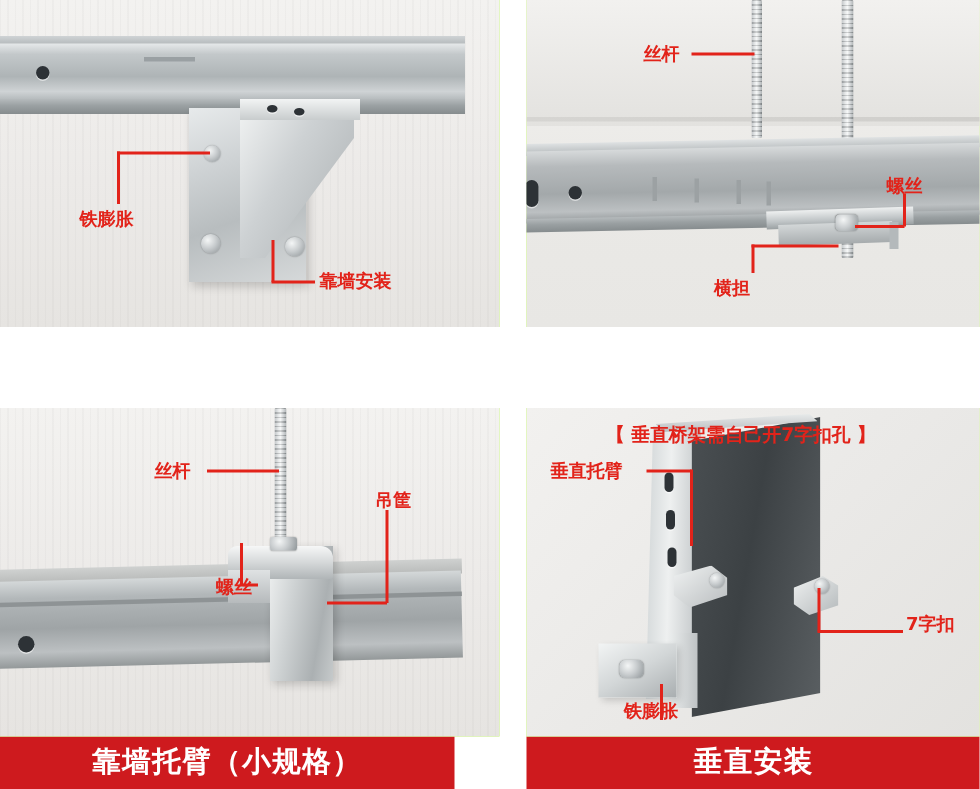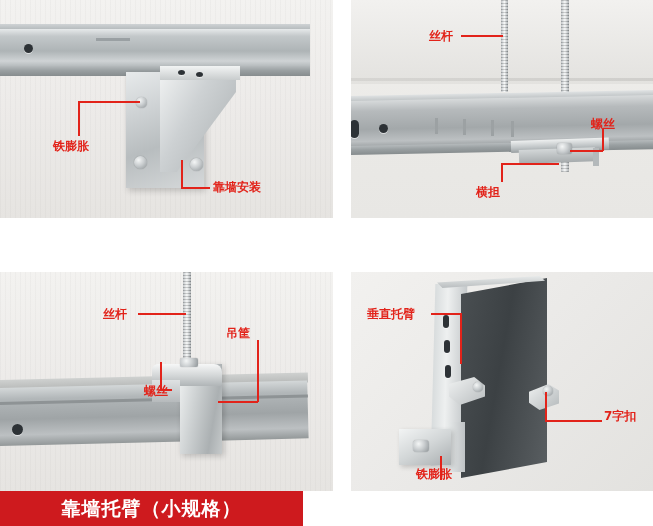--- a/index.html
+++ b/index.html
@@ -226,21 +226,21 @@
                   background:linear-gradient(180deg,#f6f7f7 0%,#d5d8d9 50%,#b0b5b7 100%);"></div>
       <div class="steel" style="left:152px; top:108px; width:28px; height:22px;
                   background:linear-gradient(180deg,#dfe2e3,#b6babc);"></div>
       <div class="boltnut" style="left:180px; top:86px; width:18px; height:9px; border-radius:2px;"></div>
 
       <div class="lead h" style="left:138px; top:41px; width:48px;"></div>
       <div class="lbl" style="left:103px; top:36px;">丝杆</div>
 
       <div class="lead v" style="left:257px; top:68px; height:62px;"></div>
       <div class="lead h" style="left:218px; top:129px; width:40px;"></div>
-      <div class="lbl" style="left:226px; top:55px;text-align:center;">吊筐</div>
+      <div class="lbl" style="left:250px; top:55px;text-align:center;">吊筐</div>
 
       <div class="lead v" style="left:160px; top:90px; height:28px;"></div>
       <div class="lead h" style="left:160px; top:117px; width:12px;"></div>
       <div class="lbl" style="left:144px; top:113px;">螺丝</div>
     </div>
     <div class="caption">靠墙托臂（小规格）</div>
   </div>
 
   <div class="panel p4">
     <div class="photo">
@@ -270,27 +270,29 @@
       <div class="boltnut" style="left:122px; top:110px; width:10px; height:10px;"></div>
       <div class="boltnut" style="left:192px; top:114px; width:10px; height:10px;"></div>
 
       <div class="steel" style="left:96px; top:150px; width:18px; height:50px;
                   background:linear-gradient(90deg,#e9ecec,#bfc3c5);"></div>
       <div class="steel" style="left:48px; top:157px; width:52px; height:36px;
                   background:linear-gradient(150deg,#f2f4f4 0%,#d2d6d7 50%,#a9aeb0 100%);
                   box-shadow:2px 2px 5px rgba(0,0,0,.18);"></div>
       <div class="boltnut" style="left:62px; top:168px; width:16px; height:12px; border-radius:4px;"></div>
 
+      <div class="note" style="left:53px; top:12px;">【 垂直桥架需自己开7字扣孔 】</div>
 
       <div class="lead h" style="left:80px; top:41px; width:30px;"></div>
       <div class="lead v" style="left:109px; top:41px; height:51px;"></div>
       <div class="lbl" style="left:16px; top:36px;">垂直托臂</div>
 
       <div class="lead v" style="left:194px; top:120px; height:29px;"></div>
       <div class="lead h" style="left:194px; top:148px; width:57px;"></div>
       <div class="lbl" style="left:253px; top:138px;">7字扣</div>
 
       <div class="lead v" style="left:89px; top:184px; height:24px;"></div>
       <div class="lbl" style="left:65px; top:196px;">铁膨胀</div>
     </div>
+    <div class="caption">垂直安装</div>
   </div>
 
 </div>
 
 </body></html>

